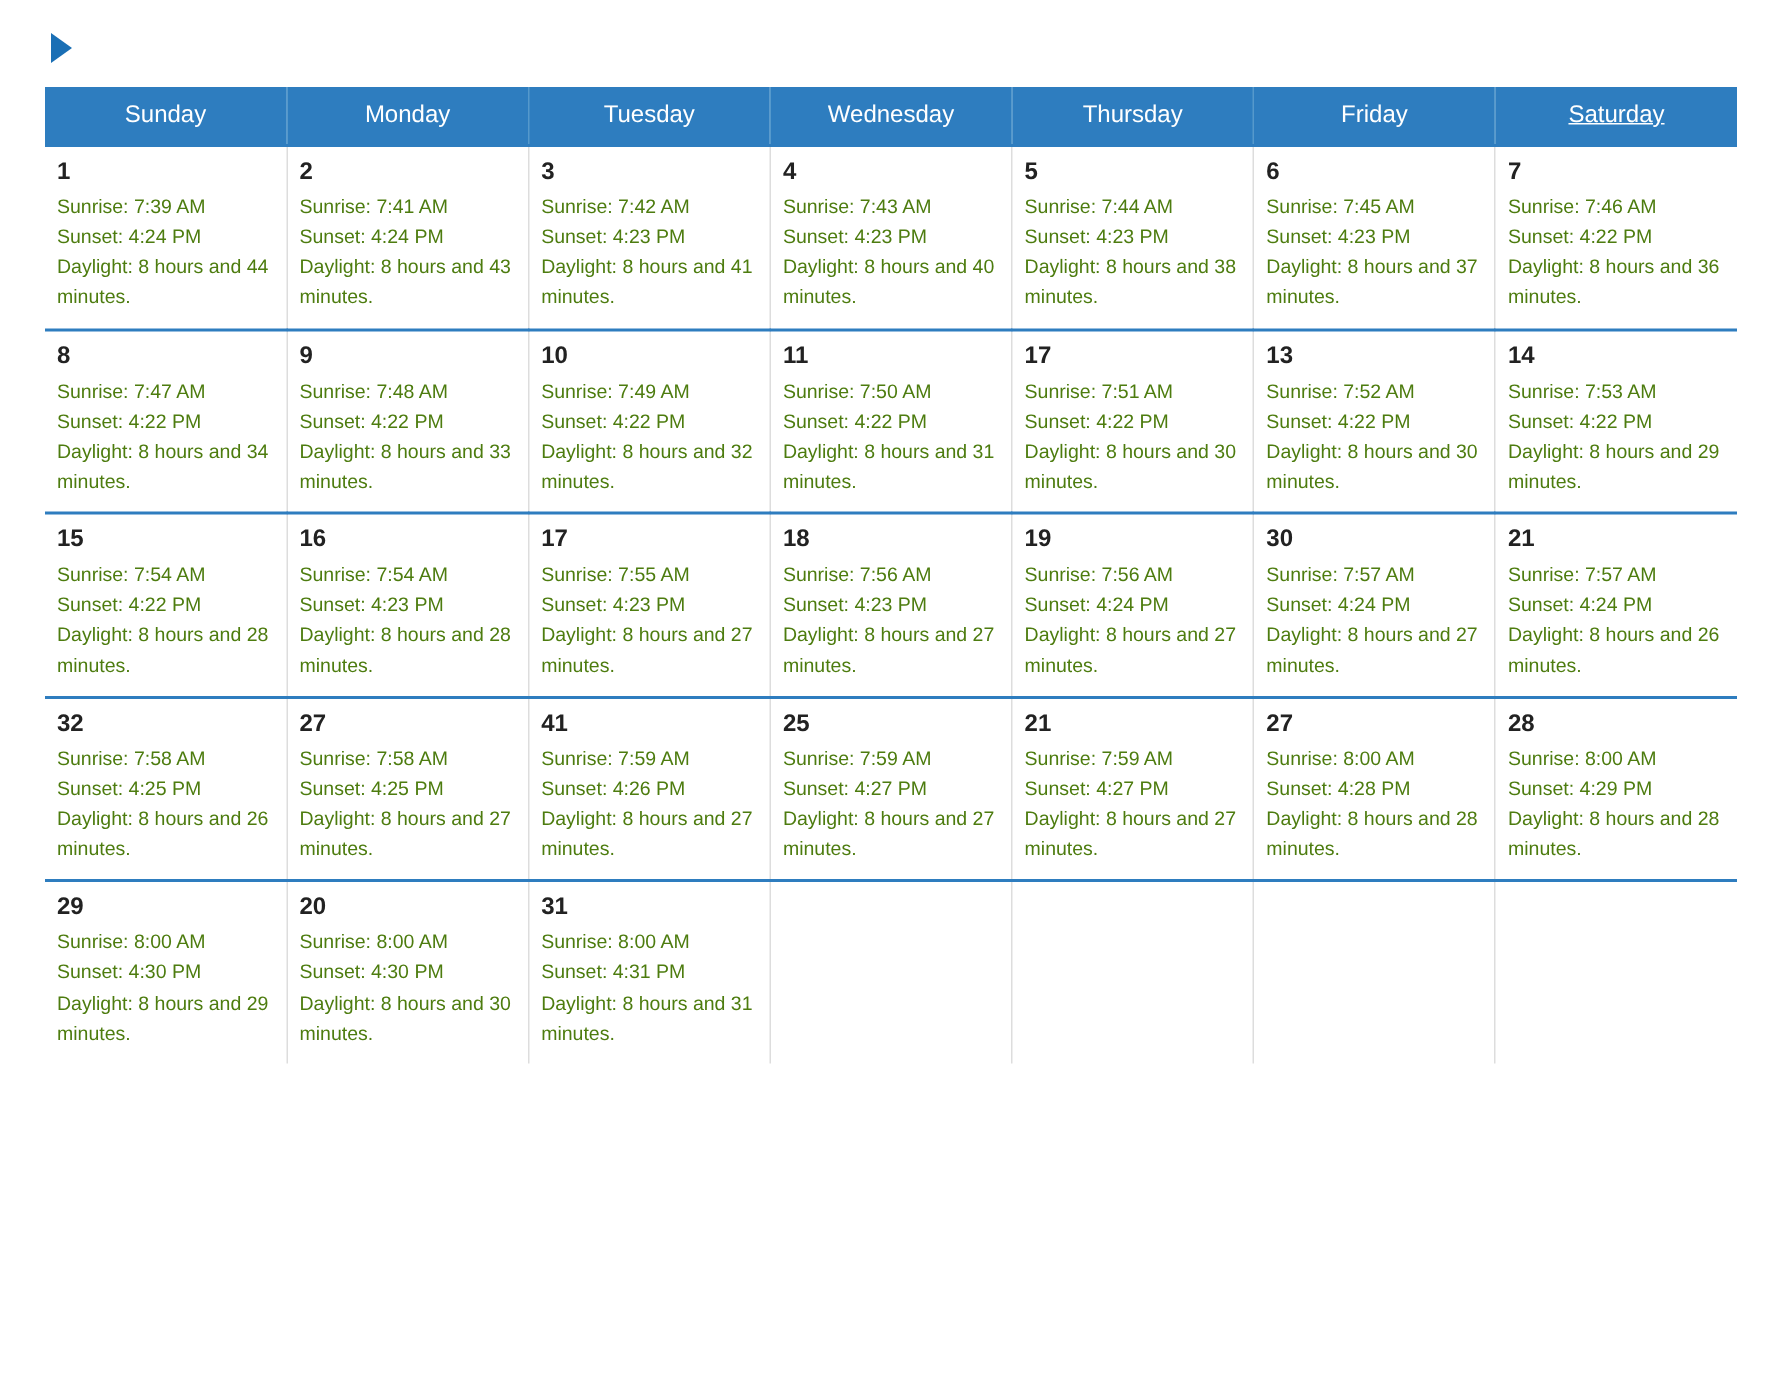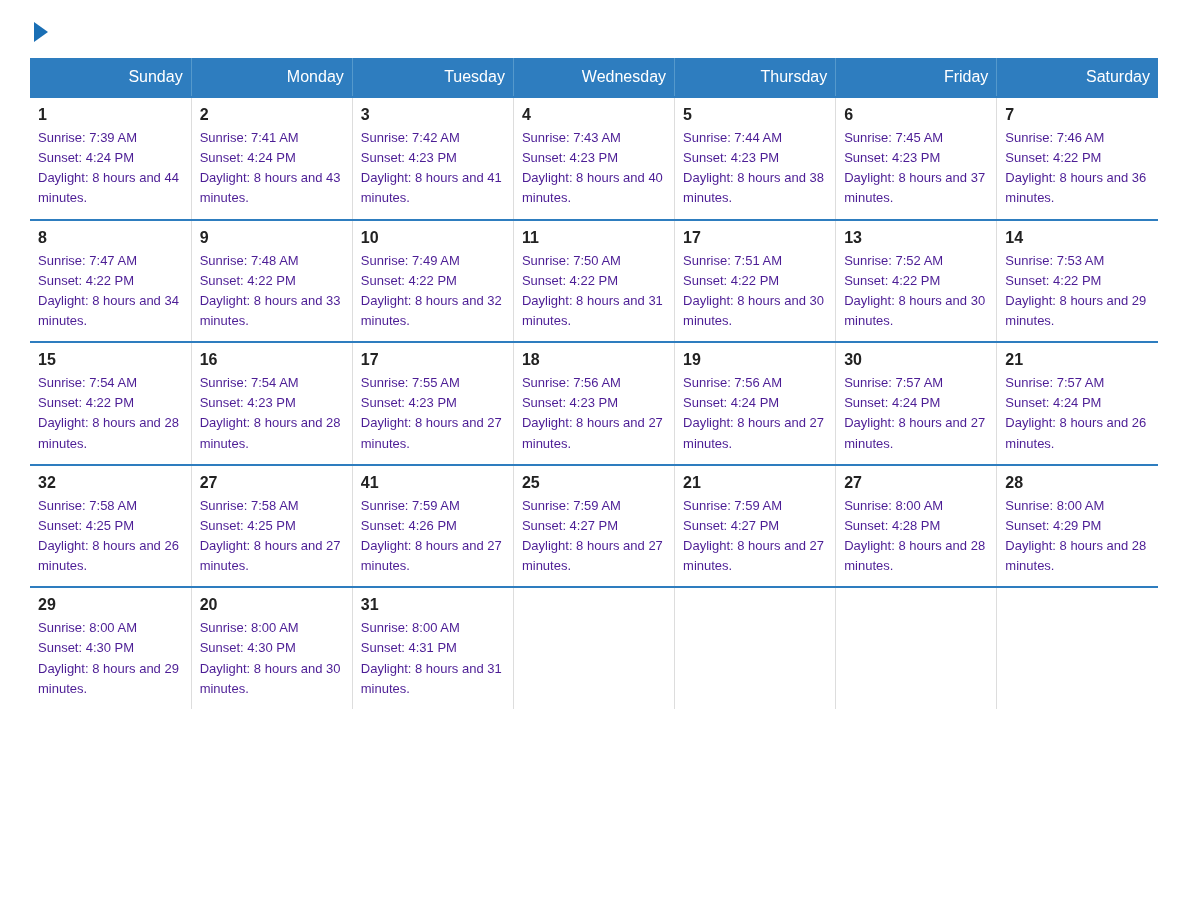--- a/index.html
+++ b/index.html
@@ -61,25 +61,26 @@
       width: 100%;
       border-collapse: collapse;
       table-layout: fixed;
     }
     thead tr th {
       background-color: #2e7dbf;
       color: #fff;
       padding: 10px 8px;
       font-size: 16px;
       font-weight: normal;
-      text-align: right;
+      text-align: center;
       border-right: 1px solid #5599cc;
     }
     thead tr th:last-child {
       border-right: none;
+      text-decoration: underline;
     }
     tbody tr {
       border-top: 2px solid #2e7dbf;
     }
     tbody tr td {
       vertical-align: top;
       padding: 8px 8px 10px 8px;
       font-size: 13px;
       color: #333;
       border-right: 1px solid #ddd;
@@ -91,21 +92,21 @@
     .day-num {
       font-size: 16px;
       font-weight: bold;
       color: #222;
       display: block;
       margin-bottom: 4px;
     }
     .day-info {
       font-size: 13px;
       line-height: 1.55;
-      color: #4c1d95;
+      color: #4d7c0f;
     }
   </style>
 </head>
 <body>
 
 <div class="header">
   <div class="logo">
     <div class="logo-general">
       <span></span>
       <div class="logo-arrow"></div>

